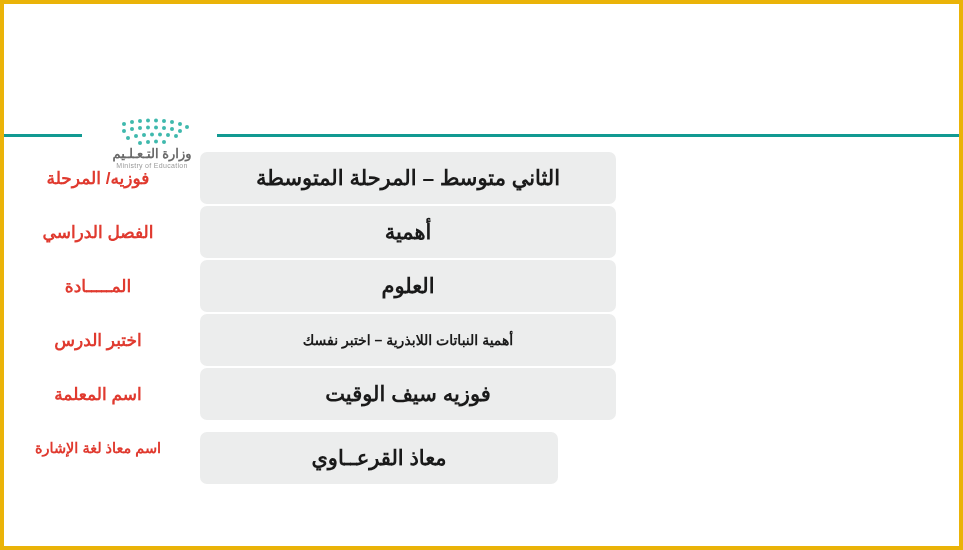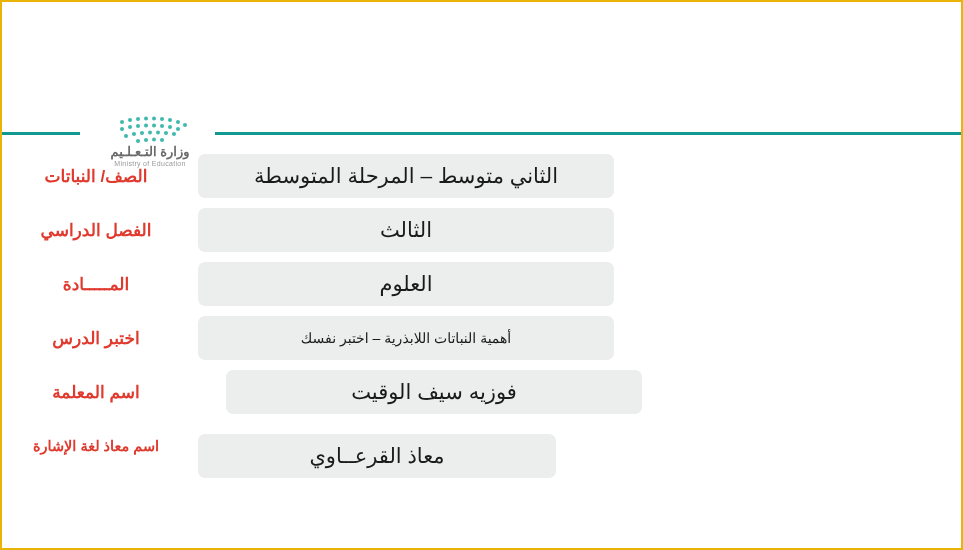--- a/index.html
+++ b/index.html
@@ -11,21 +11,21 @@
     height: 550px;
     background: #ffffff;
     font-family: "Liberation Sans", sans-serif;
     overflow: hidden;
     position: relative;
   }
   .slide {
     position: absolute;
     inset: 0;
     background: #ffffff;
-    border: 2px solid #eab308;
+    border: 4px solid #eab308;
     box-sizing: border-box;
   }
 
   
   .header {
     position: absolute;
     top: 112px;
     left: 0;
     right: 0;
     height: 60px;
@@ -109,36 +109,36 @@
     font-weight: bold;
     direction: rtl;
     white-space: nowrap;
   }
   .label.small {
     font-size: 14.5px;
   }
   .value-box {
     background: #eceded;
     border-radius: 7px;
-    height: 44px;
+    height: 52px;
     display: flex;
     align-items: center;
     justify-content: center;
     color: #1a1a1a;
     font-size: 21px;
-    font-weight: normal;
+    font-weight: bold;
     direction: rtl;
     box-sizing: border-box;
     padding: 0 16px;
   }
   .value-box.w1 { width: 416px; }
   .value-box.w2 { width: 416px; }
   .value-box.w3 { width: 416px; }
   .value-box.w4 { width: 416px; font-size: 14px; }
-  .value-box.w5 { width: 416px; margin-left: 28px; }
+  .value-box.w5 { width: 416px; }
   .value-box.w6 { width: 358px; margin-top: 20px; }
   .row-spacer { flex: 1 1 auto; }
 </style>
 </head>
 <body>
 
 <div class="slide">
 
   <div class="header">
     <div class="rule-left"></div>
@@ -180,26 +180,26 @@
       <div class="logo-ar">وزارة التـعـلـيم</div>
       <div class="logo-en">Ministry of Education</div>
     </div>
   </div>
 
   <div class="rows">
 
     <div class="row">
       <div class="row-spacer"></div>
       <div class="value-box w1">الثاني متوسط – المرحلة المتوسطة</div>
-      <div class="label">الصف/ النباتات</div>
-    </div>
-
-    <div class="row">
-      <div class="row-spacer"></div>
-      <div class="value-box w2">الثالث</div>
+      <div class="label">فوزيه/ المرحلة</div>
+    </div>
+
+    <div class="row">
+      <div class="row-spacer"></div>
+      <div class="value-box w2">أهمية</div>
       <div class="label">الفصل الدراسي</div>
     </div>
 
     <div class="row">
       <div class="row-spacer"></div>
       <div class="value-box w3">العلوم</div>
       <div class="label">المـــــادة</div>
     </div>
 
     <div class="row">

